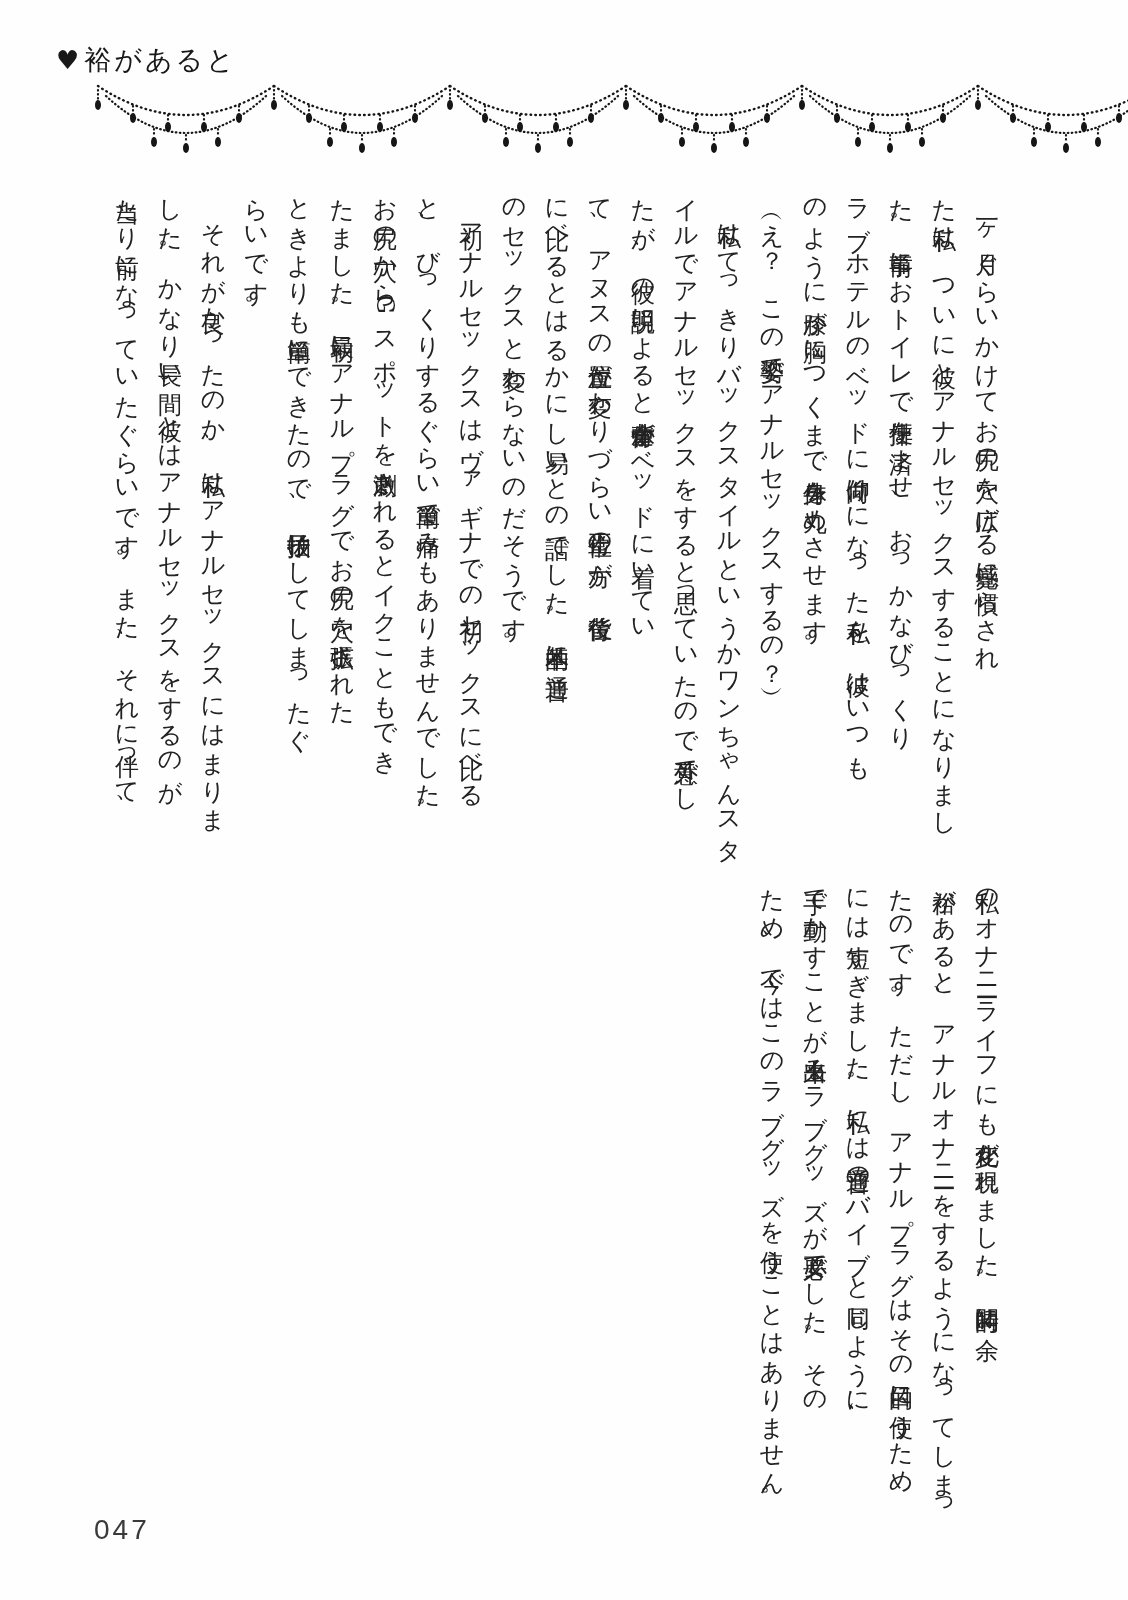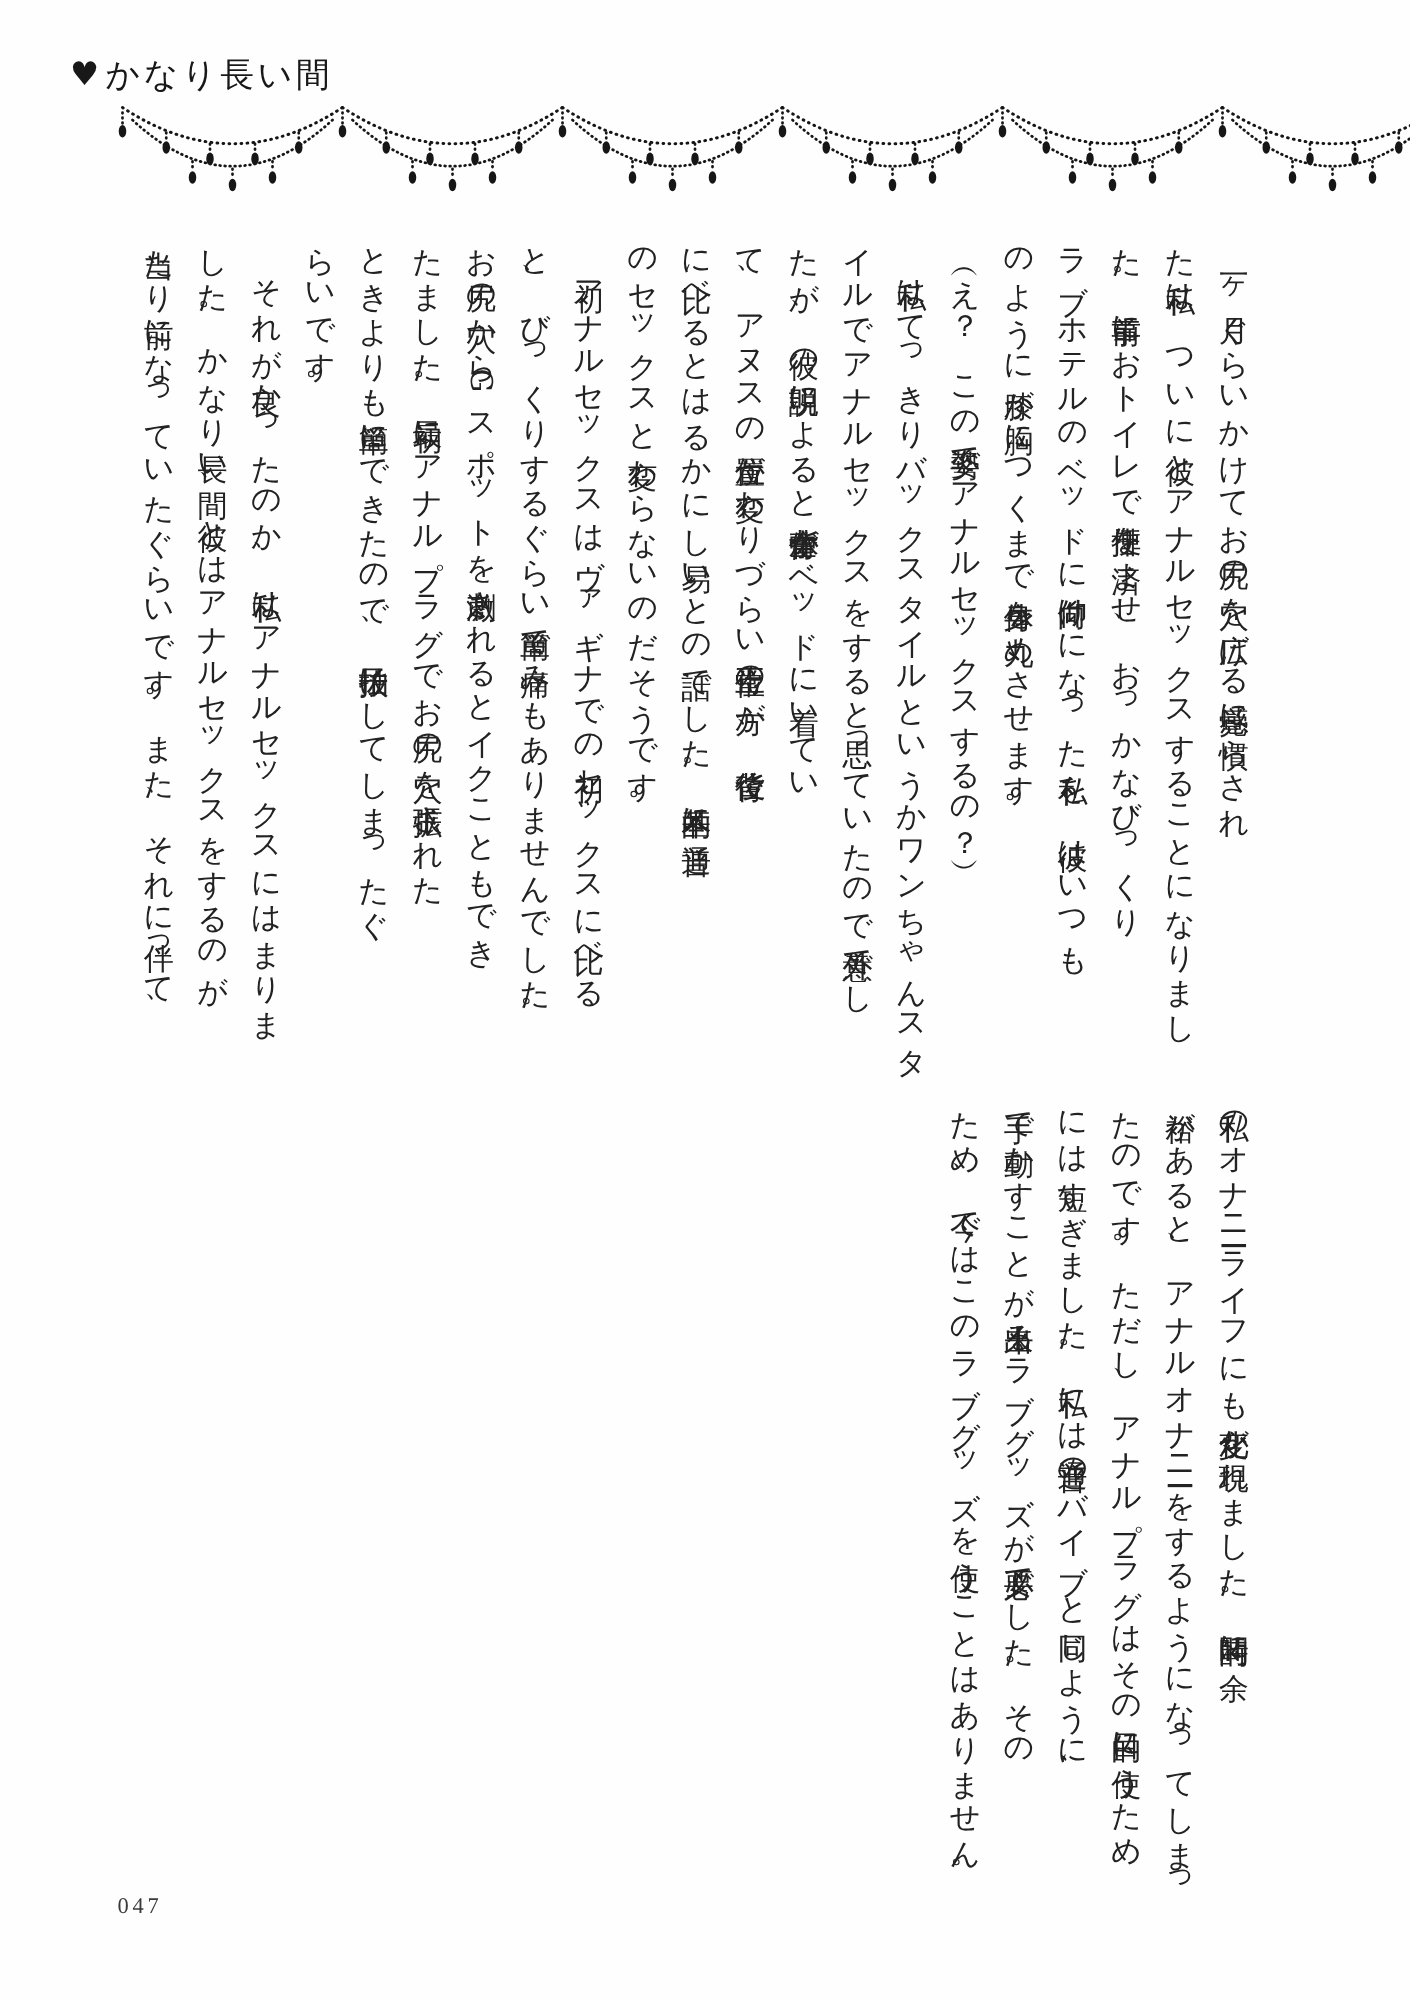--- a/index.html
+++ b/index.html
@@ -29,32 +29,32 @@
     text-orientation:mixed;
     font-size:24px;
     letter-spacing:0.55px;
     color:#222222;
   }
   .block-upper{top:182px;right:120px;height:662px;}
   .block-lower{top:872px;right:120px;height:632px;}
   .tcol{line-height:43px;white-space:nowrap;}
   .page-number{
     position:absolute;left:94px;top:1514px;
-    font-size:18px;letter-spacing:3px;color:#3a3a3a;
-    font-family:Liberation Serif, serif;
+    font-size:28px;letter-spacing:3px;color:#3a3a3a;
+    font-family:Liberation Sans, sans-serif;
   }
 </style>
 </head>
 <body>
 
 <div class="page">
 
   <div class="chapter-header">
     <span class="heart">♥</span>
-    <span>かなり長い間</span>
+    <span>裕があると</span>
   </div>
 
   <svg class="garland" width="1128" height="100" viewBox="0 0 1128 100" xmlns="http://www.w3.org/2000/svg">
     <defs>
       <g id="swag">
         <path class="gl" d="M0,6 Q88,64 176,6"></path>
         <path class="gs" d="M8,16 Q88,90 168,16"></path>
         <line class="gs" x1="0" y1="10" x2="0" y2="20"></line>
           <ellipse class="gb" cx="0" cy="25" rx="3" ry="5"></ellipse>
         <line class="gs" x1="35" y1="26" x2="35" y2="33"></line>

